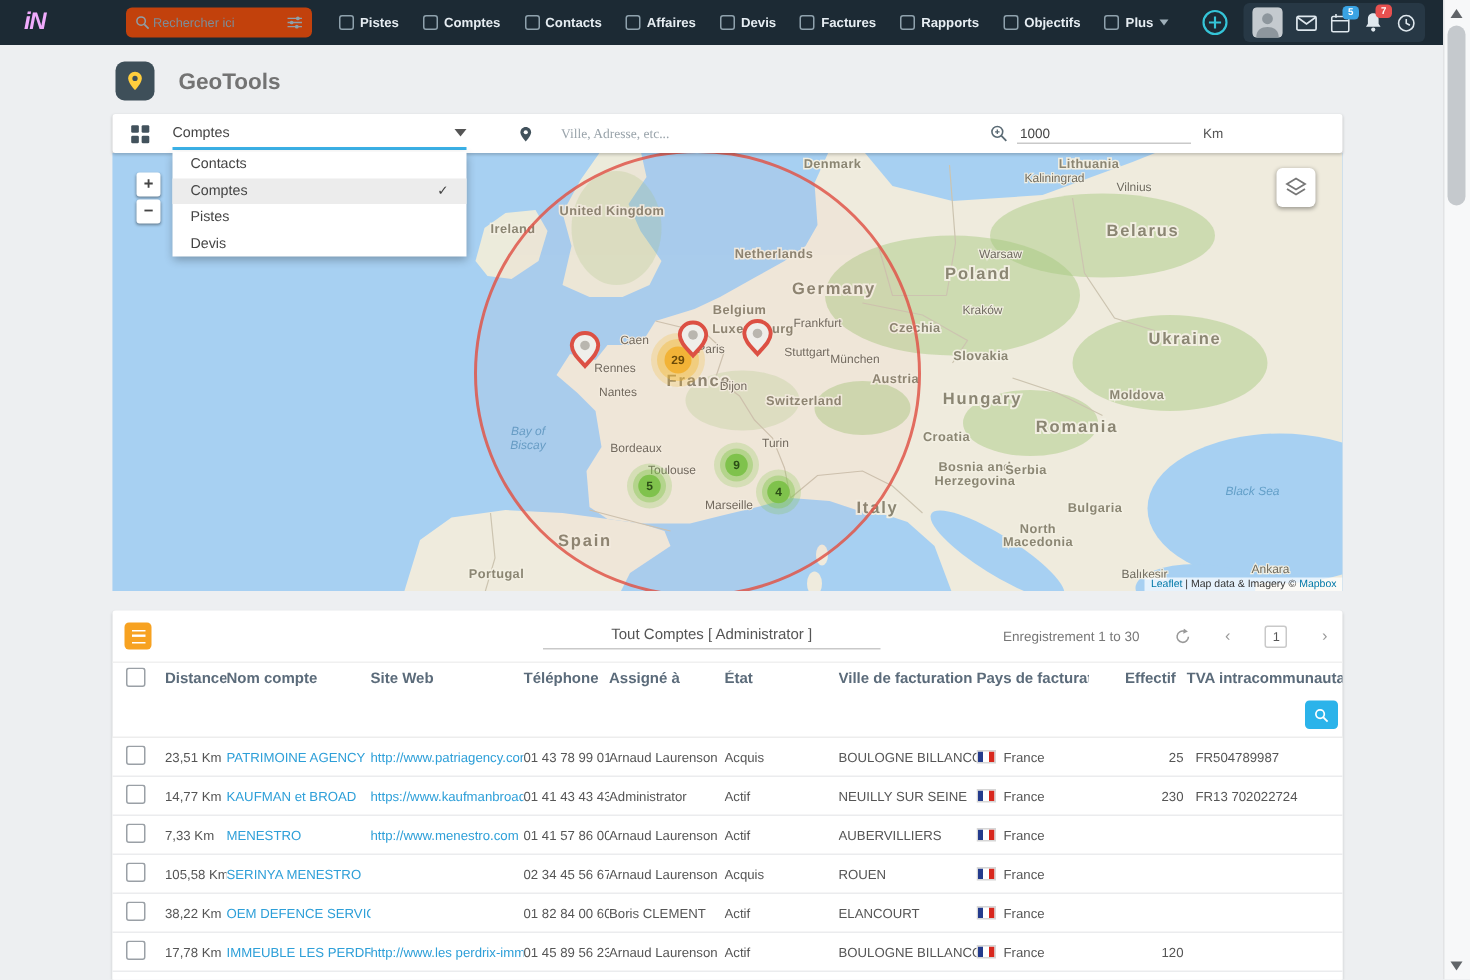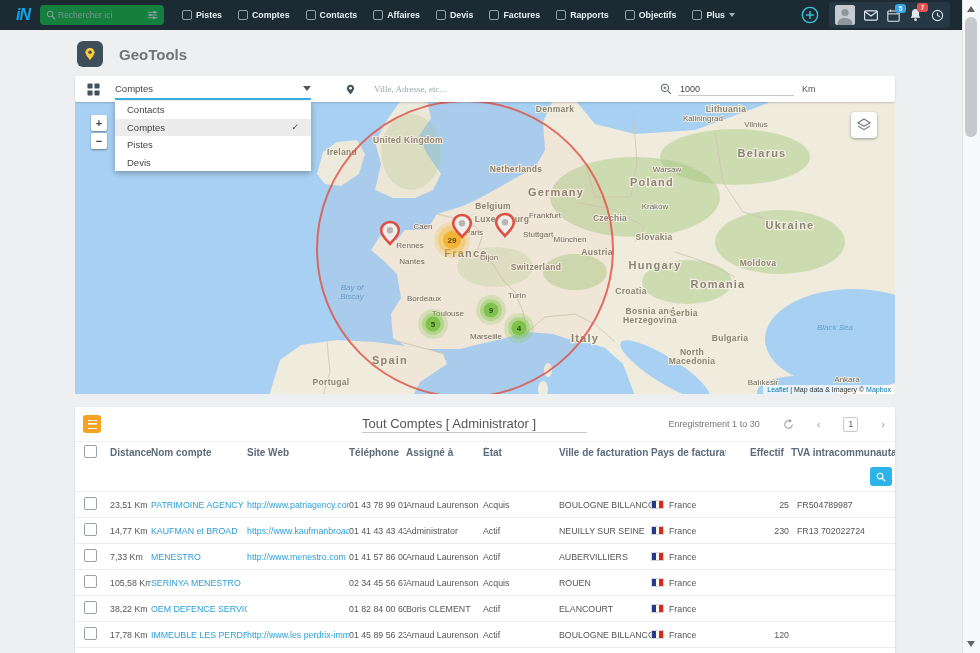--- a/index.html
+++ b/index.html
@@ -1,23 +1,23 @@
 <!DOCTYPE html>
 <html><head>
 <meta charset="utf-8">
 <style>
   html,body{margin:0;padding:0;}
   body{width:980px;height:653px;overflow:hidden;position:relative;background:#edeff1;
        font-family:"Liberation Sans",sans-serif;color:#555;}
   
   .topbar{position:absolute;top:0;left:0;width:980px;height:30px;background:#1c2a34;
           display:flex;align-items:center;z-index:60;}
-  .logo{color:#0ea5e9;font-weight:700;font-style:italic;font-size:16px;margin:0 10px 0 16px;letter-spacing:-1px;}
-  .searchbox{display:flex;align-items:center;background:#15803d;border-radius:4px;height:20px;width:112px;
-             padding:0 6px;margin-right:10px;}
+  .logo{color:#f0abfc;font-weight:700;font-style:italic;font-size:16px;margin:0 26px 0 16px;letter-spacing:-1px;}
+  .searchbox{display:flex;align-items:center;background:#c2410c;border-radius:4px;height:20px;width:112px;
+             padding:0 6px;margin-right:10px;margin-left:28px;}
   .searchbox input{flex:1;background:transparent;border:0;outline:none;color:#cfd8de;font-size:8.5px;width:60px;
                    font-family:"Liberation Sans",sans-serif;}
   .searchbox input::placeholder{color:#7d8d98;}
   .nav{display:flex;align-items:center;height:100%;}
   .nav-item{display:flex;align-items:center;color:#e6edf2;font-size:8.8px;font-weight:700;
             padding:0 8px;height:100%;cursor:pointer;white-space:nowrap;}
   .nav-ic{width:8px;height:8px;border:1.4px solid #8fa2ad;border-radius:2px;margin-right:4px;}
   .caret{width:0;height:0;border-left:3.5px solid transparent;border-right:3.5px solid transparent;
          border-top:4px solid #9fb0ba;margin-left:4px;}
   .top-right{margin-left:auto;display:flex;align-items:center;margin-right:30px;}
@@ -74,21 +74,21 @@
   .lbl-w{font-size:8px;font-style:italic;fill:#639fc8;text-anchor:middle;}
   .cluster-num{font-size:8px;font-weight:700;text-anchor:middle;}
   
   .table-card{background:#fff;margin-top:13px;border-radius:2px 2px 0 0;box-shadow:0 1px 2px rgba(0,0,0,.15);}
   .t-toolbar{height:34px;display:flex;align-items:center;position:relative;border-bottom:1px solid #f0f0f0;}
   .burger{width:18px;height:18px;background:#f7a221;border:0;border-radius:3px;margin-left:8px;cursor:pointer;
           display:flex;align-items:center;justify-content:center;padding:0;}
   .burger-lines{width:9px;height:7px;border-top:1.6px solid #fff;border-bottom:1.6px solid #fff;
                 background:linear-gradient(#fff,#fff) center/9px 1.6px no-repeat;}
   .view-select{position:absolute;left:287px;width:225px;border-bottom:1px solid #c9c9c9;height:17px;
-               font-size:13px;color:#555;cursor:pointer;display:flex;align-items:center;}
+               font-size:10px;color:#555;cursor:pointer;display:flex;align-items:center;justify-content:center;}
   .pagination{margin-left:auto;margin-right:10px;display:flex;align-items:center;gap:23px;font-size:9px;color:#777;}
   .pg-ic{color:#999;font-size:11px;cursor:pointer;display:flex;align-items:center;}
   .pg-box{border:1px solid #c9c9c9;border-radius:2px;min-width:13px;height:13px;line-height:13px;
           text-align:center;font-size:8.5px;color:#555;cursor:text;}
   .thead,.frow,.tr{display:grid;grid-template-columns:30px 46px 96px 102px 57px 77px 76px 92px 75px 65px 1fr;
                    align-items:center;}
   .thead{height:21px;}
   .th{font-size:10px;font-weight:700;color:#5b6b7a;white-space:nowrap;overflow:hidden;cursor:pointer;}
   .th.eff{padding-left:24px;}
   .frow{height:28px;border-bottom:1px solid #ededed;position:relative;}

